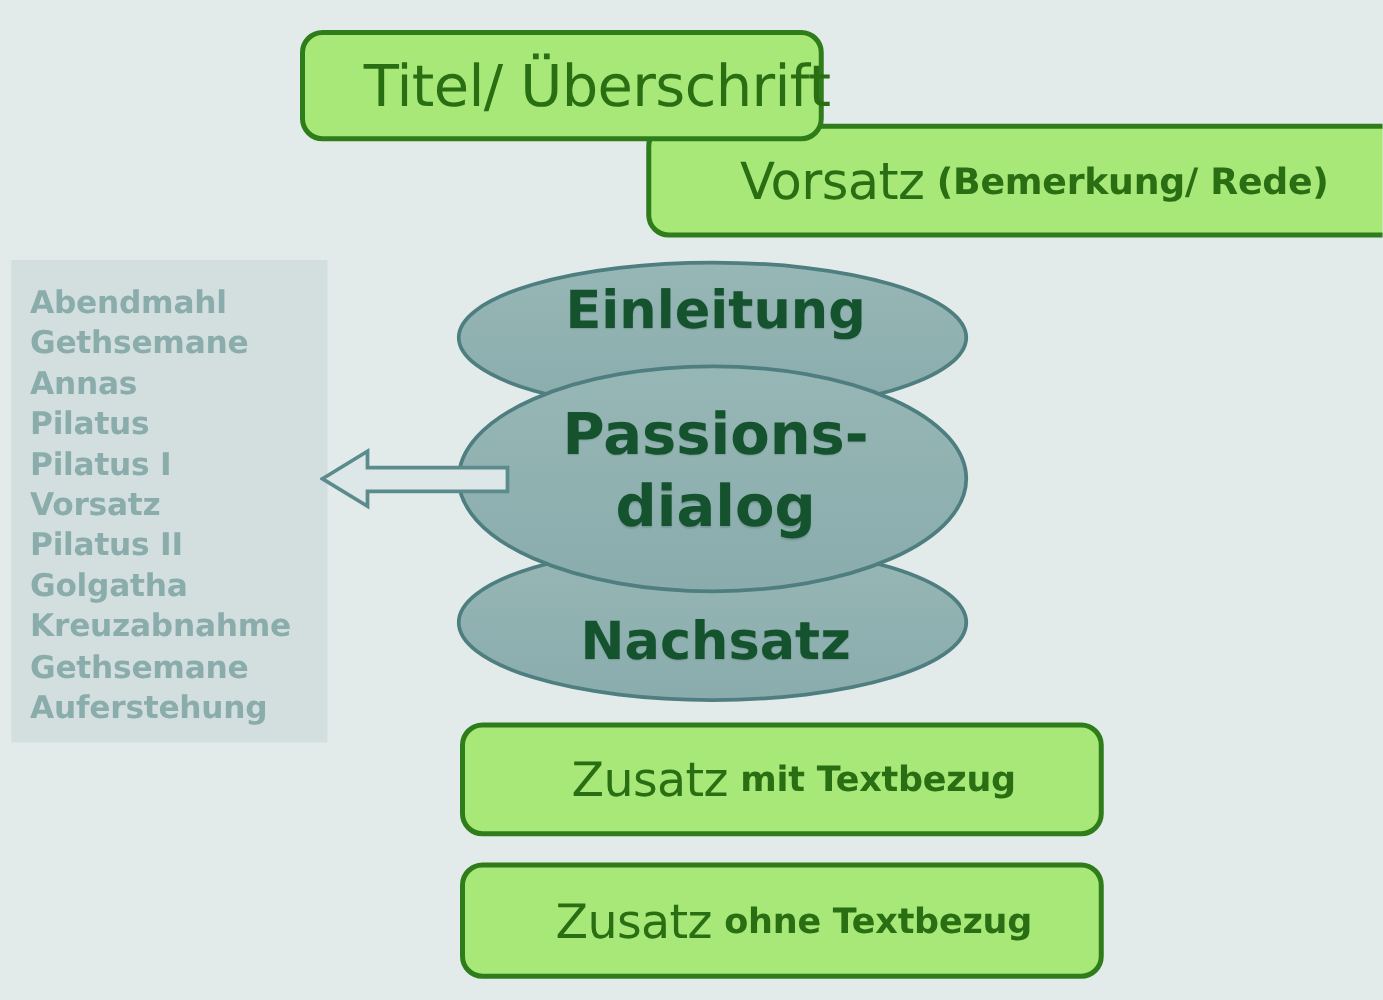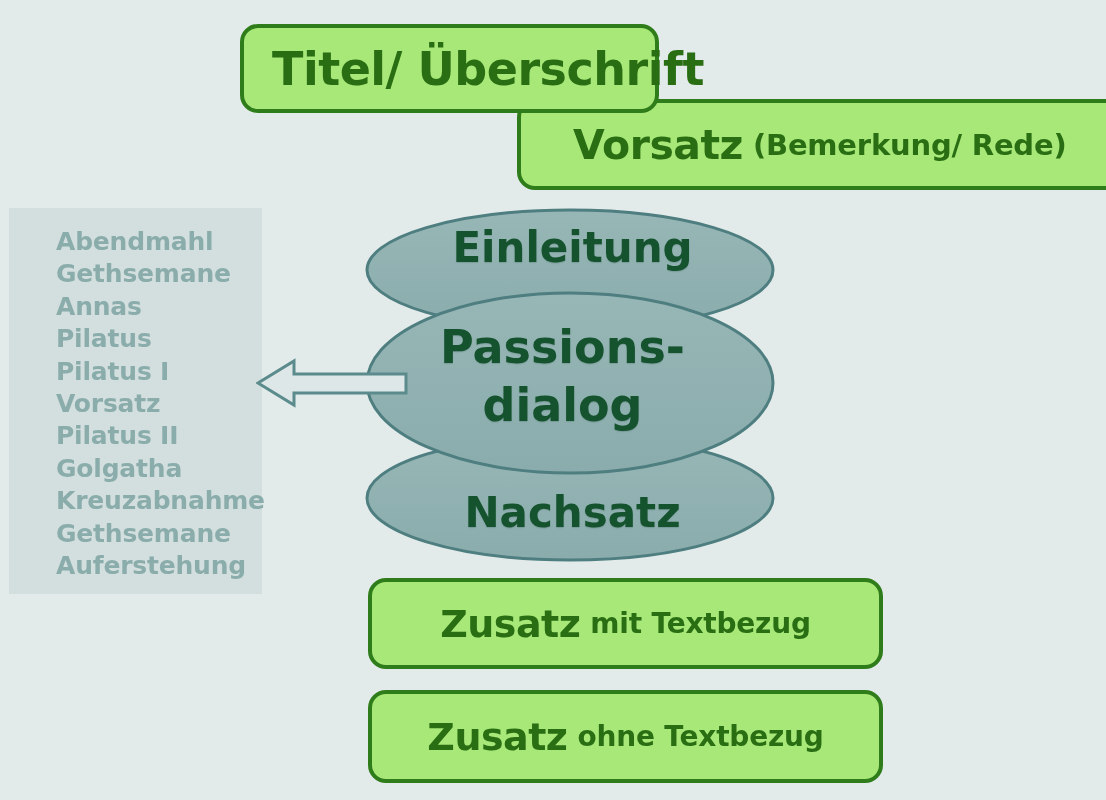--- a/index.html
+++ b/index.html
@@ -30,22 +30,23 @@
     border-radius: 18px;
     box-sizing: border-box;
     display: flex;
     align-items: center;
     justify-content: center;
     color: #2a6e14;
     white-space: nowrap;
     z-index: 30;
   }
   .gbox .big {
-    font-weight: bold;
+    font-weight: normal;
     letter-spacing: -0.5px;
+    margin-left: 19px;
   }
   .gbox .small {
     font-weight: bold;
     letter-spacing: -0.2px;
   }
 
   #titel-box {
     left: 240px;
     top: 24px;
     width: 419px;
@@ -94,21 +95,20 @@
     width: 253px;
     height: 386px;
     background: #d3dfde;
     z-index: 5;
   }
   #scene-list {
     position: absolute;
     left: 15px;
     top: 18px;
     width: 240px;
-    margin-left: 32px;
   }
   #scene-list .scene-item {
     font-size: 25px;
     font-weight: bold;
     color: #8aadac;
     line-height: 32.4px;
     letter-spacing: -0.2px;
     white-space: nowrap;
   }
 
@@ -131,21 +131,21 @@
     z-index: 20;
     text-shadow: 0 1px 1px rgba(60,90,90,0.25);
   }
   #label-einleitung {
     left: 370px;
     top: 223px;
     width: 405px;
     font-size: 42px;
   }
   #label-passionsdialog {
-    left: 360px;
+    left: 370px;
     top: 318px;
     width: 405px;
     font-size: 46px;
     line-height: 58px;
   }
   #label-nachsatz {
     left: 370px;
     top: 488px;
     width: 405px;
     font-size: 42px;

